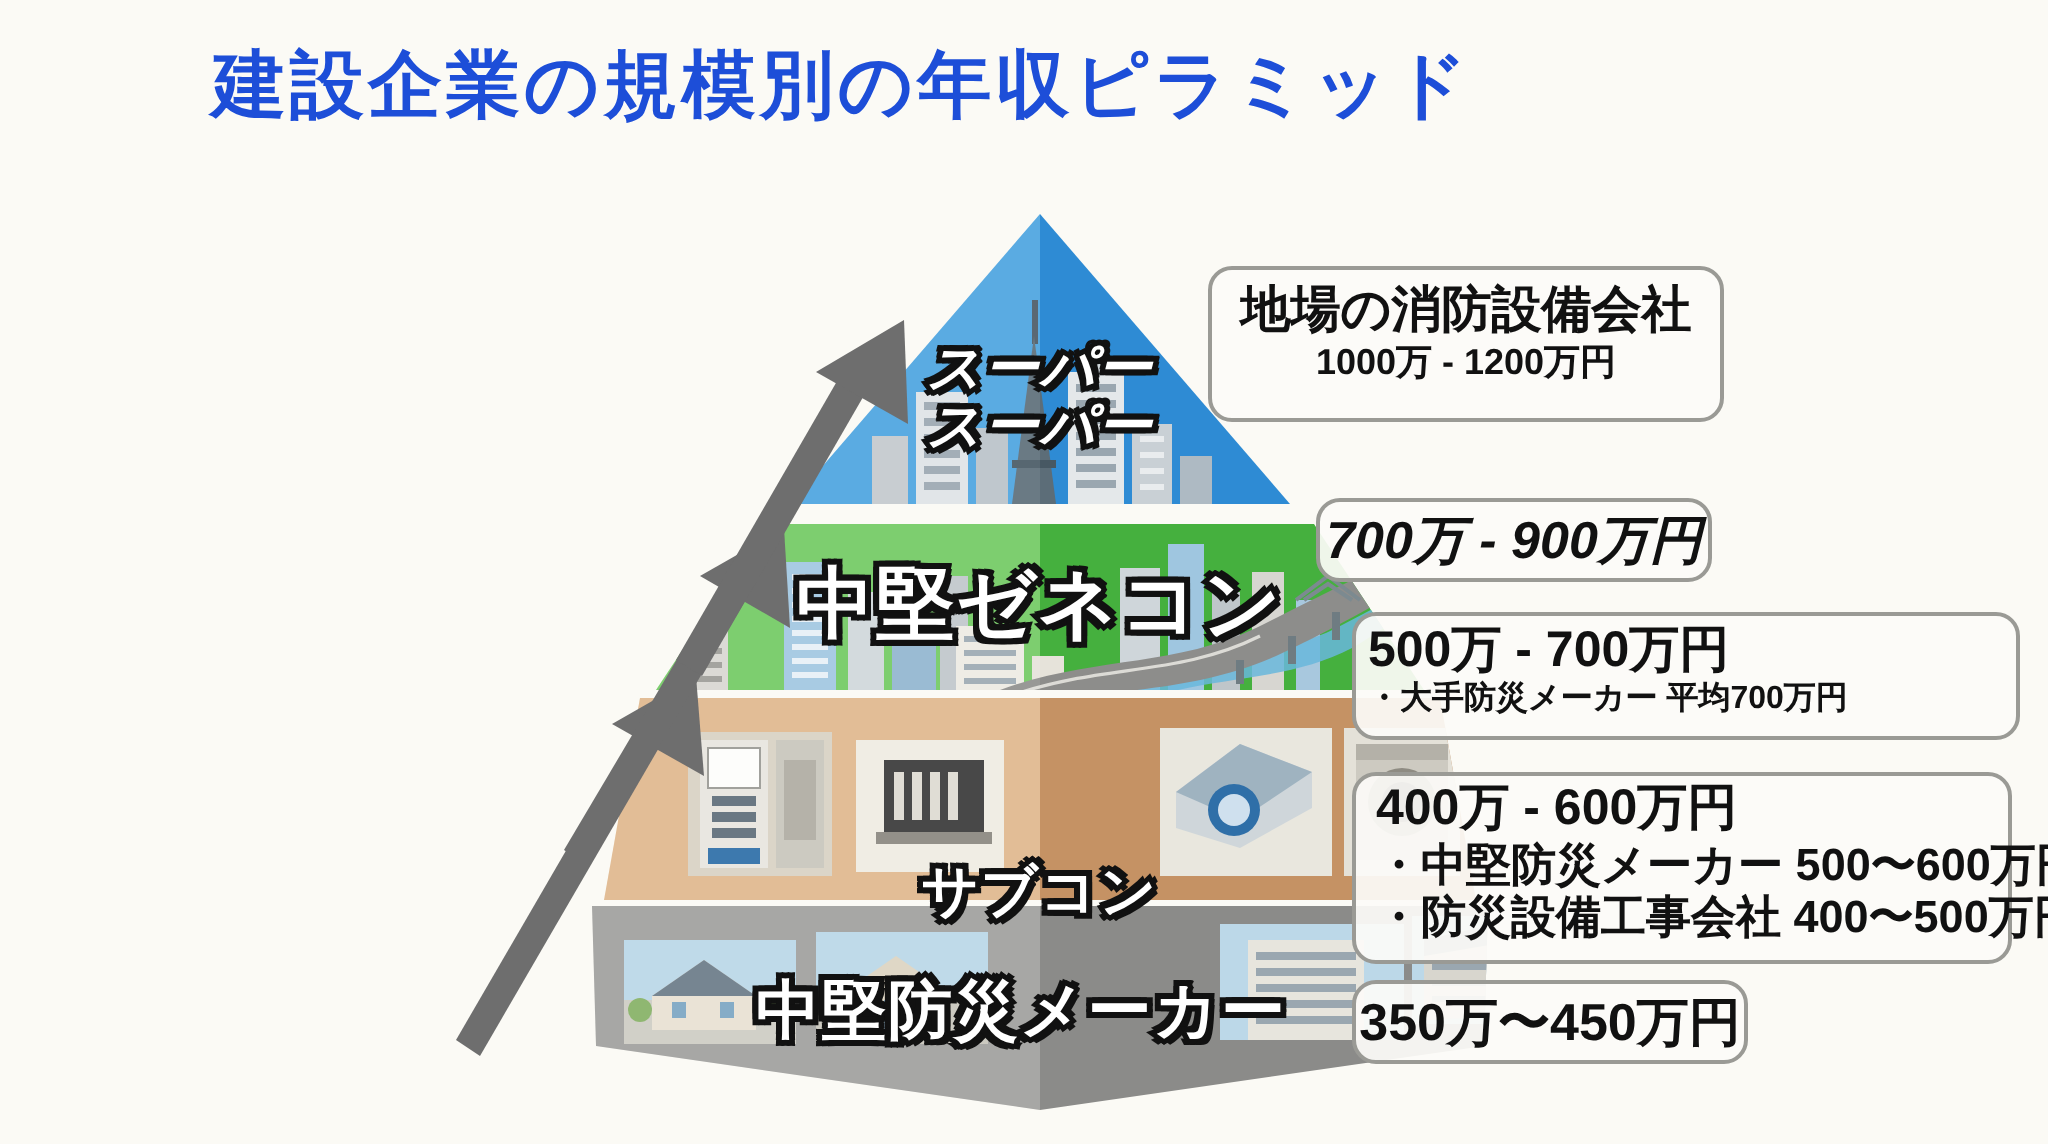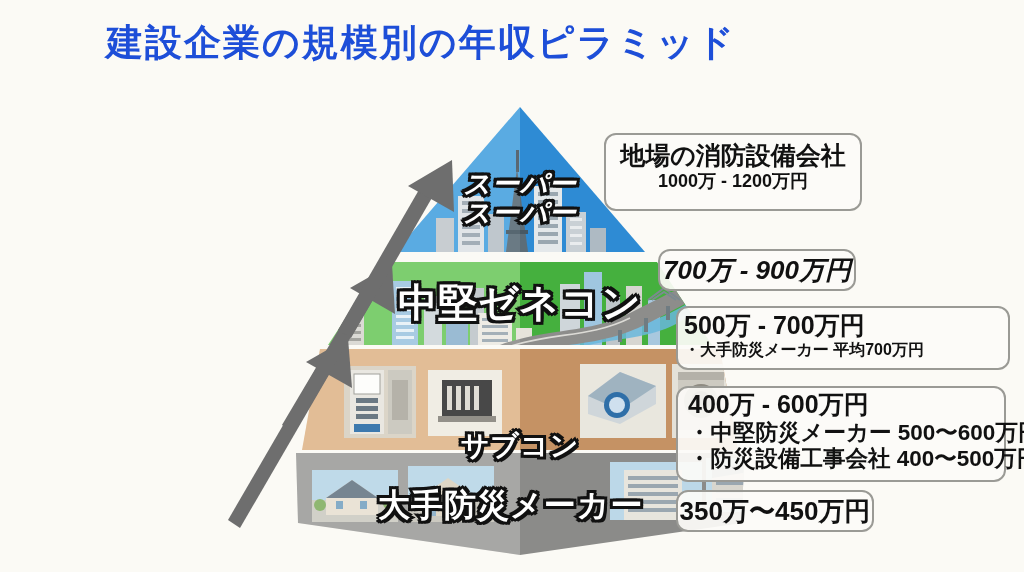--- a/index.html
+++ b/index.html
@@ -361,21 +361,21 @@
 
   <div class="tier-caption" id="cap-chuken">
     <span class="ln">中堅ゼネコン</span>
   </div>
 
   <div class="tier-caption" id="cap-subcon">
     <span class="ln">サブコン</span>
   </div>
 
   <div class="tier-caption" id="cap-jiba">
-    <span class="ln">大手防災メーカー</span>
+    <span class="ln">中堅防災メーカー</span>
   </div>
 
   <div class="box" id="box-super">
     <span class="ln one">地場の消防設備会社</span>
     <span class="ln two">1000万 - 1200万円</span>
   </div>
 
   <div class="box" id="box-chuken">
     <span class="ln">700万 - 900万円</span>
   </div>

